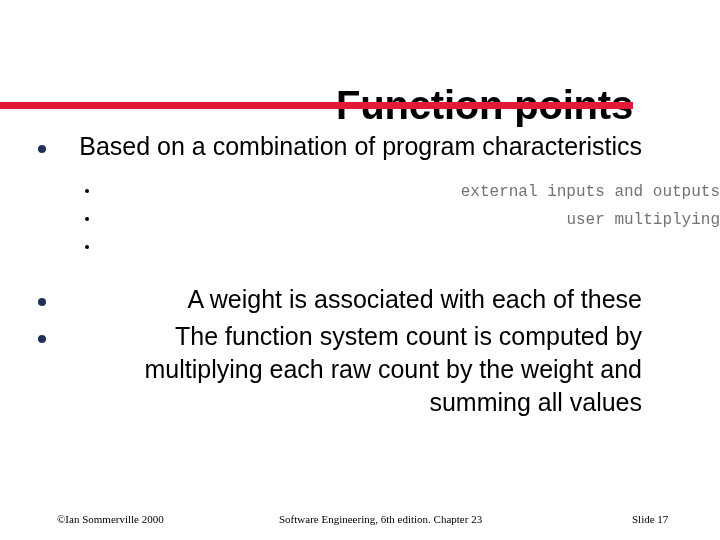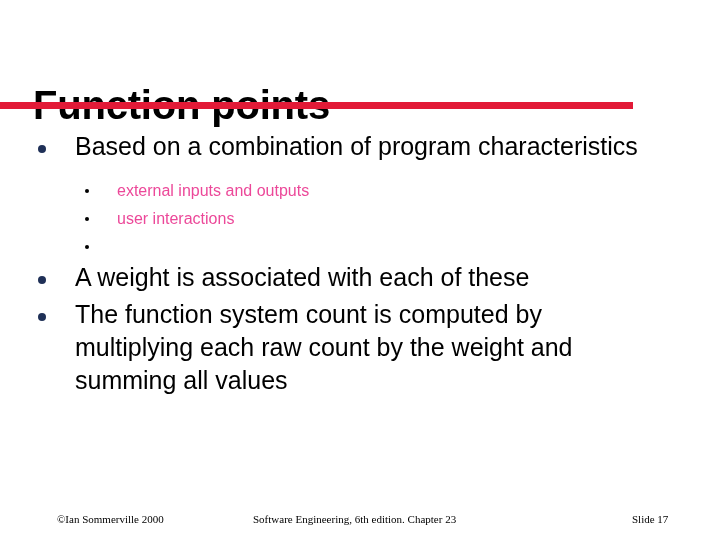--- a/index.html
+++ b/index.html
@@ -12,20 +12,21 @@
     font-family: "Liberation Sans", sans-serif;
     -webkit-font-smoothing: none;
   }
 
   .slide {
     position: relative;
     width: 720px;
     height: 540px;
     background: #ffffff;
     overflow: hidden;
+    text-align: right;
   }
 
   
   .slide-title {
     position: absolute;
     left: 33px;
     top: 56px;
     width: 600px;
     font-family: "Liberation Sans Narrow", "Liberation Sans", sans-serif;
     font-size: 40px;
@@ -73,21 +74,21 @@
   .l1-text {
     font-family: "Liberation Sans", sans-serif;
     font-size: 25px;
     line-height: 33px;
     color: #000000;
     font-weight: normal;
   }
 
   
   .gap-first { margin-top: 0px; }
-  .gap-after-sublist { }
+  .gap-after-sublist { margin-top: 22px; }
   .gap-tight { margin-top: 4px; }
 
   
   .l2-list {
     margin-top: 14px;
     padding-left: 0;
   }
   .l2-item {
     position: relative;
     padding-left: 117px;
@@ -97,24 +98,24 @@
   .l2-item .l2-marker {
     position: absolute;
     left: 85px;
     top: 12px;
     width: 4px;
     height: 4px;
     border-radius: 50%;
     background: #000000;
   }
   .l2-text {
-    font-family: Liberation Sans, sans-serif;
+    font-family: Liberation Mono, monospace;
     font-size: 16px;
     line-height: 28px;
-    color: #ec4899;
+    color: #737373;
   }
 
   
   .footer {
     position: absolute;
     left: 0;
     top: 513px;
     width: 720px;
     height: 20px;
     font-family: "Liberation Serif", serif;
@@ -123,21 +124,21 @@
   }
   .footer-left {
     position: absolute;
     left: 57px;
     top: 0;
     white-space: nowrap;
     font-family: Liberation Serif, serif;
   }
   .footer-center {
     position: absolute;
-    left: 253px;
+    left: 279px;
     top: 0;
     white-space: nowrap;
   }
   .footer-right {
     position: absolute;
     left: 632px;
     top: 0;
     white-space: nowrap;
   }
 </style>
@@ -157,21 +158,21 @@
       <div class="l1-text">Based on a combination of program characteristics</div>
     </div>
 
     <div class="l2-list">
       <div class="l2-item">
         <span class="l2-marker"></span>
         <span class="l2-text">external inputs and outputs</span>
       </div>
       <div class="l2-item">
         <span class="l2-marker"></span>
-        <span class="l2-text">user interactions</span>
+        <span class="l2-text">user multiplying</span>
       </div>
       <div class="l2-item">
         <span class="l2-marker"></span>
       </div>
     </div>
 
     <div class="l1-item gap-after-sublist">
       <span class="l1-marker"></span>
       <div class="l1-text">A weight is associated with each of these</div>
     </div>

